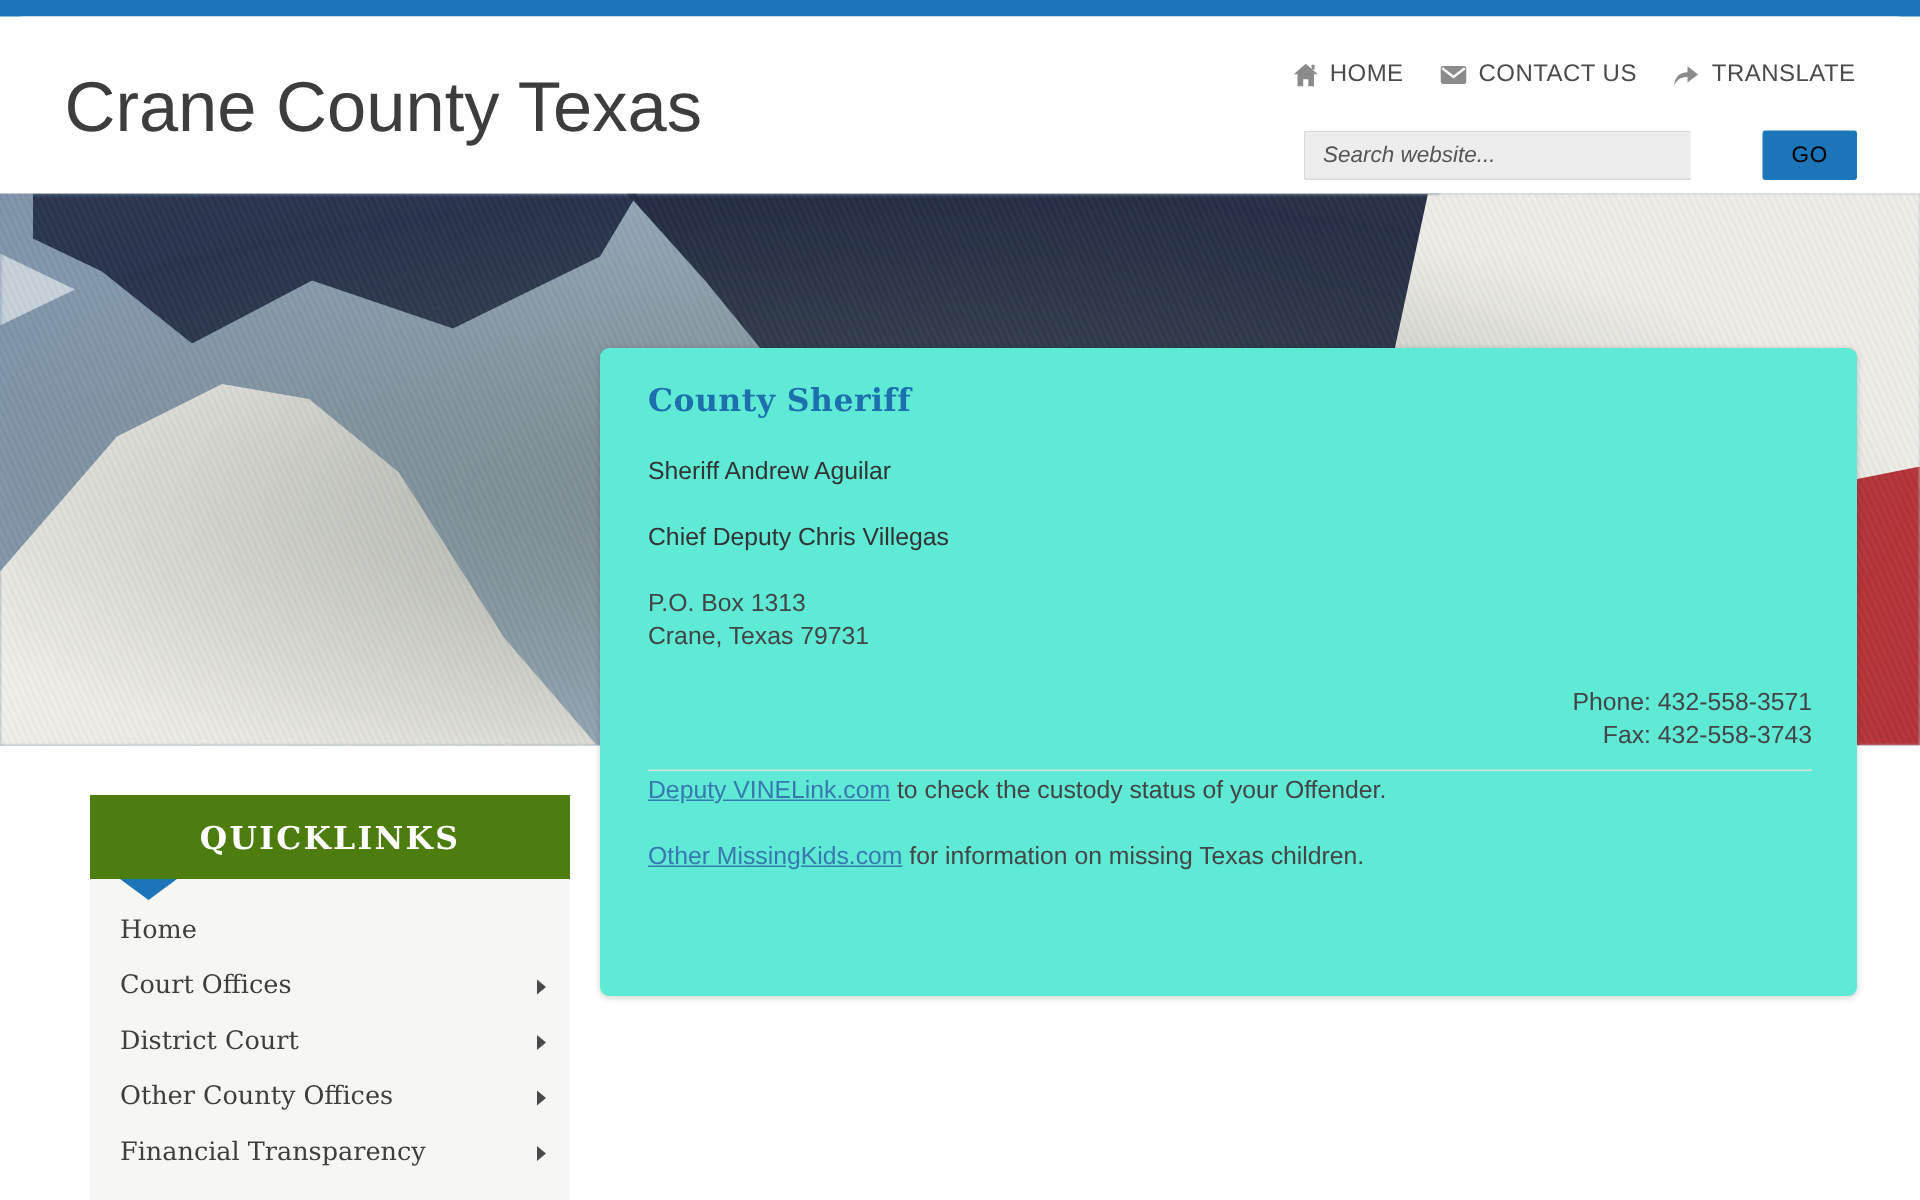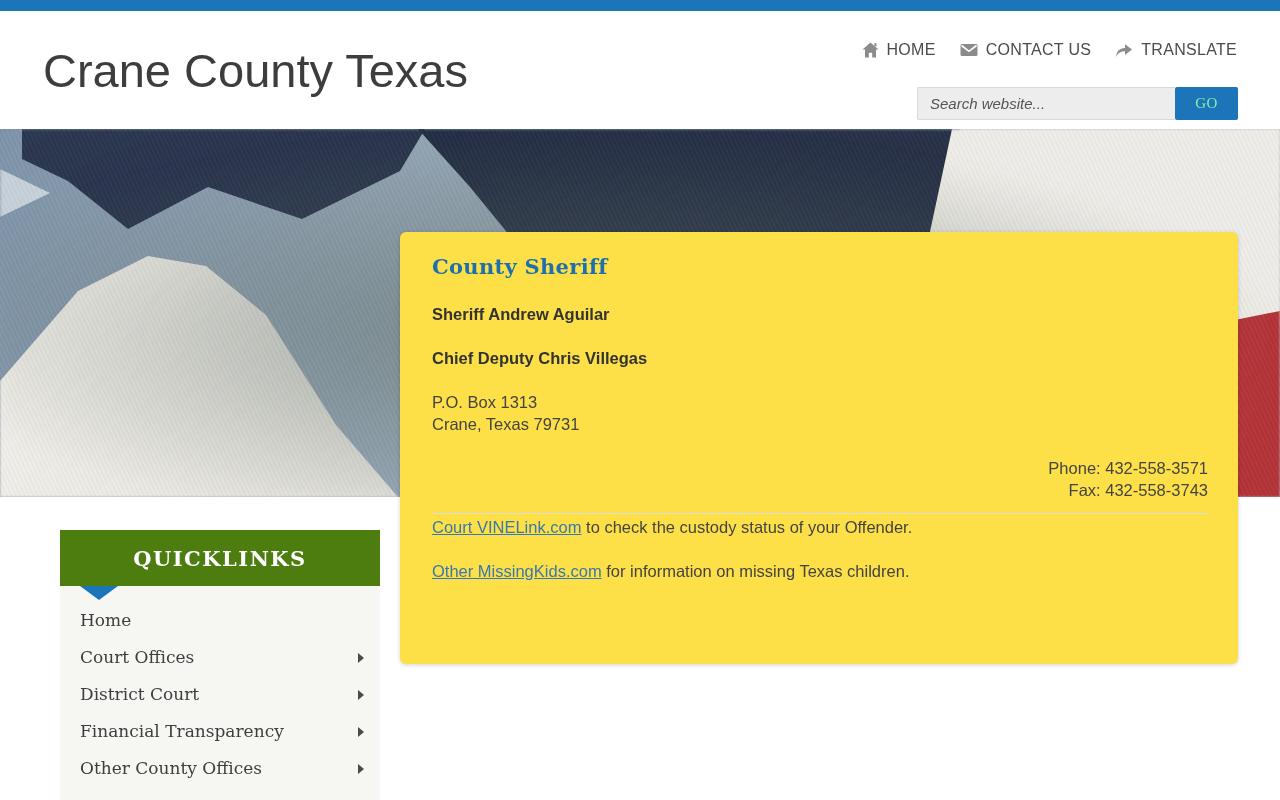--- a/index.html
+++ b/index.html
@@ -22,32 +22,32 @@
   .topnav {
     position:absolute; right:43px; top:24px; height:30px;
     display:flex; align-items:center; gap:24px;
   }
   .topnav-item {
     display:flex; align-items:center; gap:8px; cursor:pointer;
     font-size:16px; color:#4b4b4b; letter-spacing:0.3px; white-space:nowrap;
   }
   .topnav-item svg { display:block; }
 
-  .searchbar { position:absolute; right:42px; top:76px; display:flex; }
+  .searchbar { position:absolute; right:42px; top:76px; display:flex;gap:48px; }
   .search-input {
     width:258px; height:33px; background:#ededed; border:1px solid #d9d9d9;
     border-right:none; border-radius:2px 0 0 2px; padding:0 12px;
     font-size:15px; font-style:italic; color:#555; outline:none;
     font-family:"Liberation Sans", sans-serif;
   }
   .search-input::placeholder { color:#555; opacity:1; }
   .go-button {
-    width:63px; height:33px; background:#1c74b9; color:#86efac; border:none;
+    width:63px; height:33px; background:#1c74b9; color:#000000; border:none;
     border-radius:2px; font-size:15px; letter-spacing:0.5px; cursor:pointer;
-    font-family:Liberation Serif, serif;
+    font-family:Liberation Sans, sans-serif;
     text-align:center;
   }
 
   
   .hero { position:absolute; left:0; top:129px; width:1280px; height:368px; overflow:hidden;
           background:linear-gradient(115deg,#7f94a9 0%,#93a5b5 28%,#9fafbc 52%,#aab6c0 72%,#b6bfc6 90%); }
   .hero .shape { position:absolute; left:0; top:0; width:1280px; height:368px; }
   .ph-navy-left {
     background:linear-gradient(160deg,#2b3650,#212a40 70%);
     clip-path:polygon(22px 0, 425px 0, 400px 42px, 302px 90px, 208px 58px, 128px 100px, 68px 52px, 22px 30px);
@@ -84,29 +84,29 @@
     filter:blur(8px);
   }
   .ph-texture {
     background:repeating-linear-gradient(65deg, rgba(255,255,255,0.05) 0 2px, rgba(0,0,0,0.05) 2px 4px);
     opacity:0.5;
   }
 
   
   .card {
     position:absolute; left:400px; top:232px; width:838px; min-height:420px;
-    background:#fde047; border-radius:6px; padding:20px 30px 60px 32px;
+    background:#5eead4; border-radius:6px; padding:20px 30px 60px 32px;
     box-shadow:0 1px 4px rgba(0,0,0,0.18);
   }
   .card-heading {
     font-family:"DejaVu Serif", serif; font-weight:bold;
     font-size:21px; color:#1d6fae; letter-spacing:0.3px; margin:2px 0 24px 0;
   }
   .card p { font-size:16.5px; line-height:22px; margin:0 0 22px 0; color:#444; }
-  .card p.official { font-weight:700; color:#333; }
+  .card p.official { font-weight:400; color:#333; }
   .card .addr { margin-bottom:22px; }
   .card .phone-block { margin-bottom:0;text-align:right; }
   .card hr { border:none; border-top:1px solid #dcdcdc; margin:12px 0 2px 0; }
   .card a { color:#3878b0; text-decoration:underline; }
   .link-line { margin:0 0 22px 0; }
   .link-line.first { margin-bottom:22px; }
 
   
   .sidebar { position:absolute; left:60px; top:530px; width:320px; }
   .sidebar-header {
@@ -197,21 +197,21 @@
 
   <p class="phone-block">
     <span>Phone: 432-558-3571</span><br>
     <span>Fax: 432-558-3743</span>
   </p>
 
   <hr>
 
 
   <p class="link-line">
-    <a href="#">Court VINELink.com</a><span> to check the custody status of your Offender.</span>
+    <a href="#">Deputy VINELink.com</a><span> to check the custody status of your Offender.</span>
   </p>
 
   <p class="link-line">
     <a href="#">Other MissingKids.com</a><span> for information on missing Texas children.</span>
   </p>
 </div>
 
 <div class="sidebar">
   <div class="sidebar-header">QUICKLINKS</div>
   <div class="sidebar-pointer"></div>
@@ -221,21 +221,21 @@
     </div>
     <div class="menu-item">
       <span>Court Offices</span>
       <span class="arrow"></span>
     </div>
     <div class="menu-item">
       <span>District Court</span>
       <span class="arrow"></span>
     </div>
     <div class="menu-item">
+      <span>Other County Offices</span>
+      <span class="arrow"></span>
+    </div>
+    <div class="menu-item">
       <span>Financial Transparency</span>
       <span class="arrow"></span>
     </div>
-    <div class="menu-item">
-      <span>Other County Offices</span>
-      <span class="arrow"></span>
-    </div>
   </div>
 </div>
 
 </body></html>

